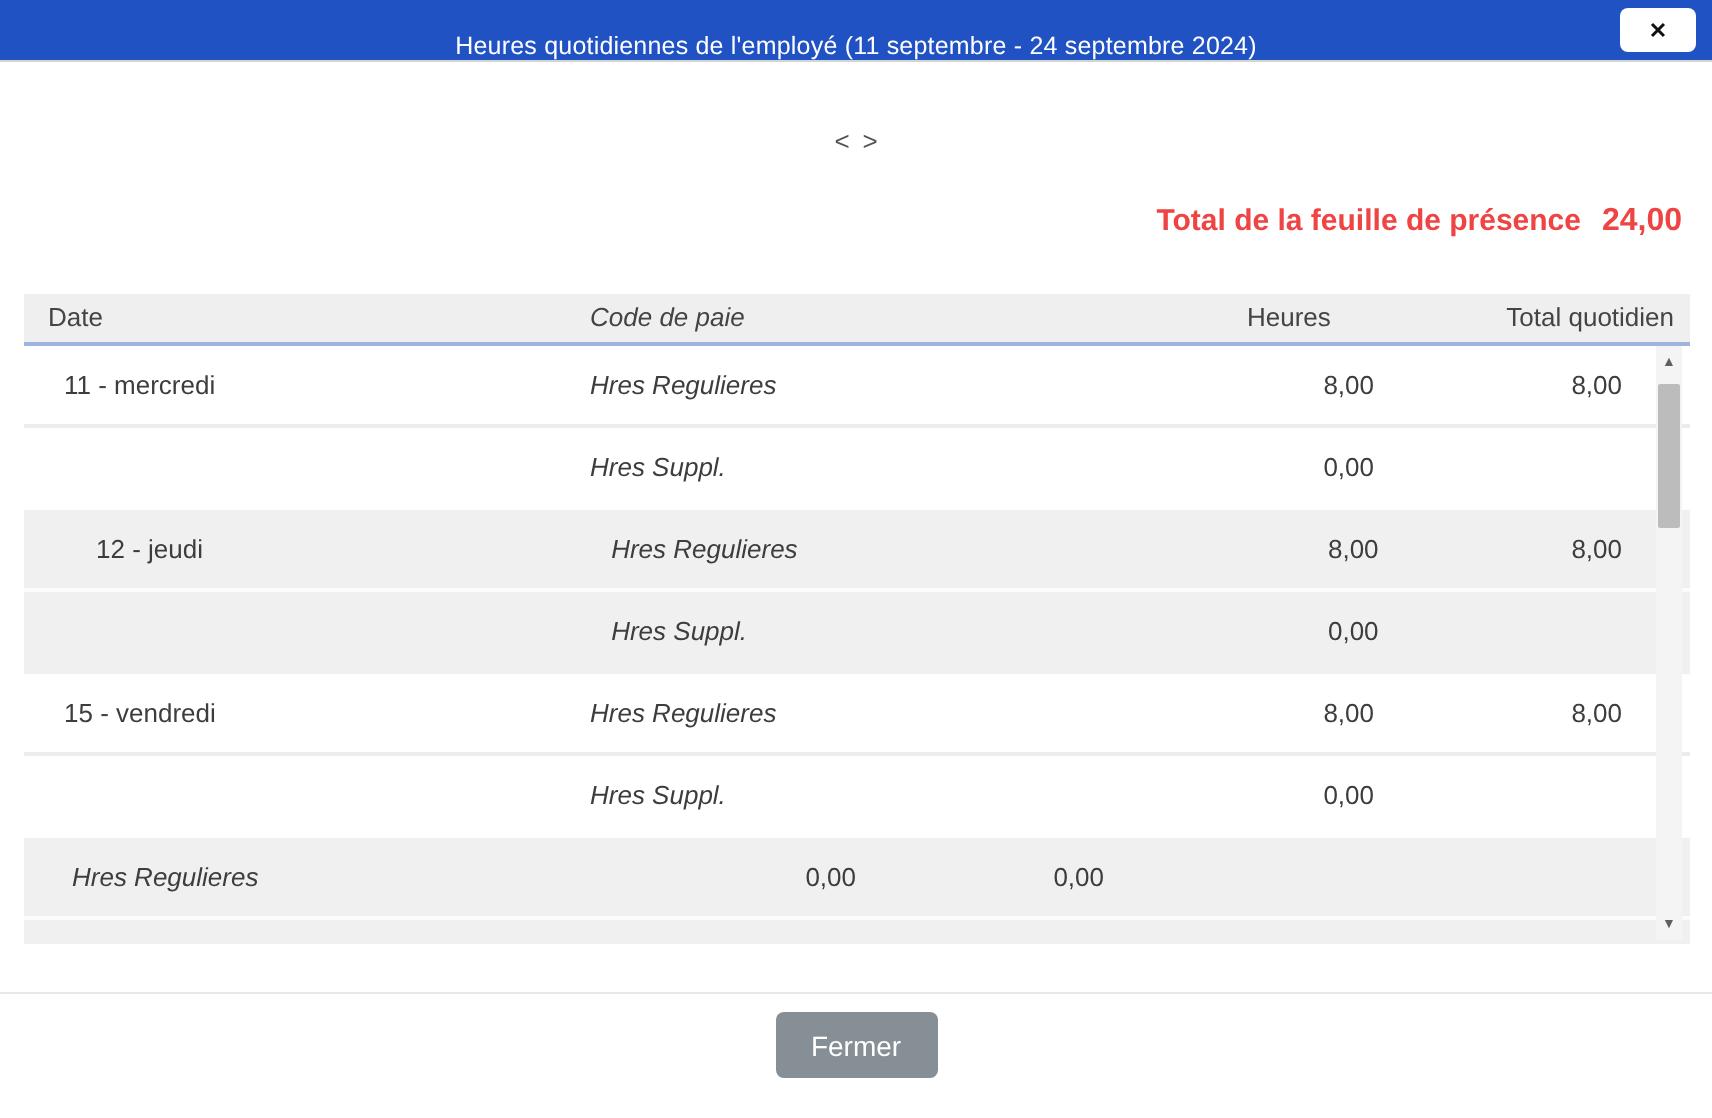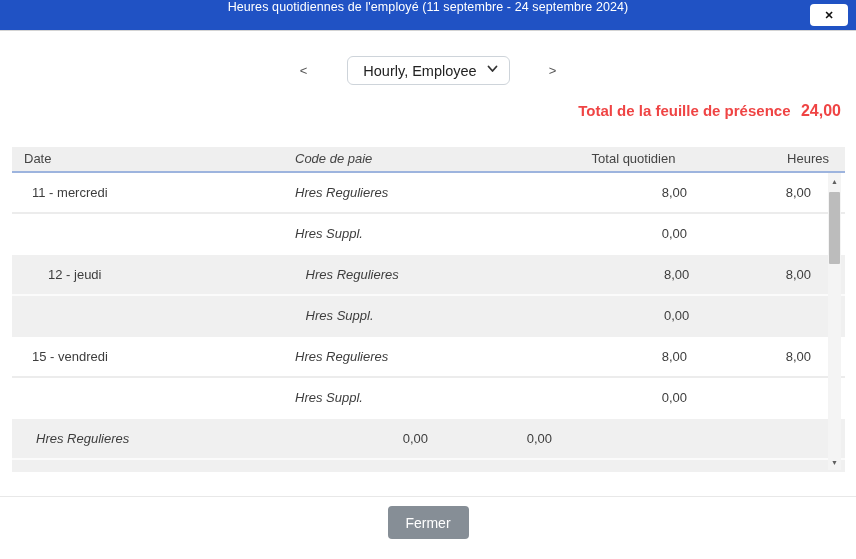--- a/index.html
+++ b/index.html
@@ -10,21 +10,21 @@
     color: #3d3d3d;
     overflow: hidden;
   }
 
   
   .titlebar {
     height: 31px;
     background: #2052c4;
     border-bottom: 1px solid #d4d4d4;
     display: flex;
-    align-items: flex-start;
+    align-items: flex-end;
     justify-content: center;
     position: relative;
   }
   .titlebar .title {
     color: #ffffff;
     font-size: 12.5px;
     letter-spacing: 0.1px;
   }
   .close-btn {
     position: absolute;
@@ -201,44 +201,34 @@
 
 <div class="titlebar">
   <span class="title">Heures quotidiennes de l'employé (11 septembre - 24 septembre 2024)</span>
   <button class="close-btn">
     <span>✕</span>
   </button>
 </div>
 
 <div class="nav-row">
   <button class="nav-arrow">&lt;</button>
-  <span class="select-wrap">
-    <select class="employee-select">
-      <option>Hourly, Employee</option>
-    </select>
-    <span class="select-chevron">
-      <svg width="11" height="8" viewBox="0 0 11 8">
-          <polyline points="1.5,1.5 5.5,6 9.5,1.5" fill="none" stroke="#333" stroke-width="1.8" stroke-linecap="round" stroke-linejoin="round"></polyline>
-        </svg>
-    </span>
-  </span>
   <button class="nav-arrow">&gt;</button>
 </div>
 
 <div class="summary">
   <span class="label">Total de la feuille de présence</span>
   <span class="value">24,00</span>
 </div>
 
 <div class="table">
   <div class="thead">
     <div class="cell date">Date</div>
     <div class="cell code">Code de paie</div>
+    <div class="cell heures">Heures</div>
     <div class="cell total">Total quotidien</div>
-    <div class="cell heures">Heures</div>
   </div>
   <div class="tbody-wrap">
     <div>
         <div class="trow has-divider">
           <div class="cell date">11 - mercredi</div>
           <div class="cell code">Hres Regulieres</div>
           <div class="cell heures">8,00</div>
           <div class="cell total">8,00</div>
         </div>
         <div class="trow">

